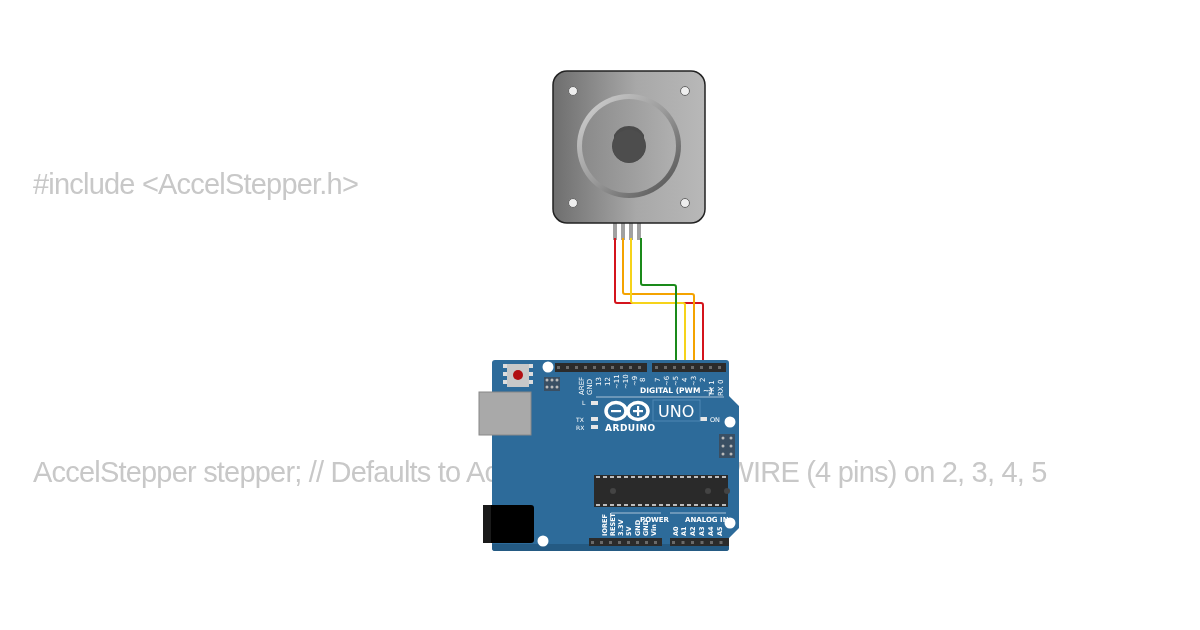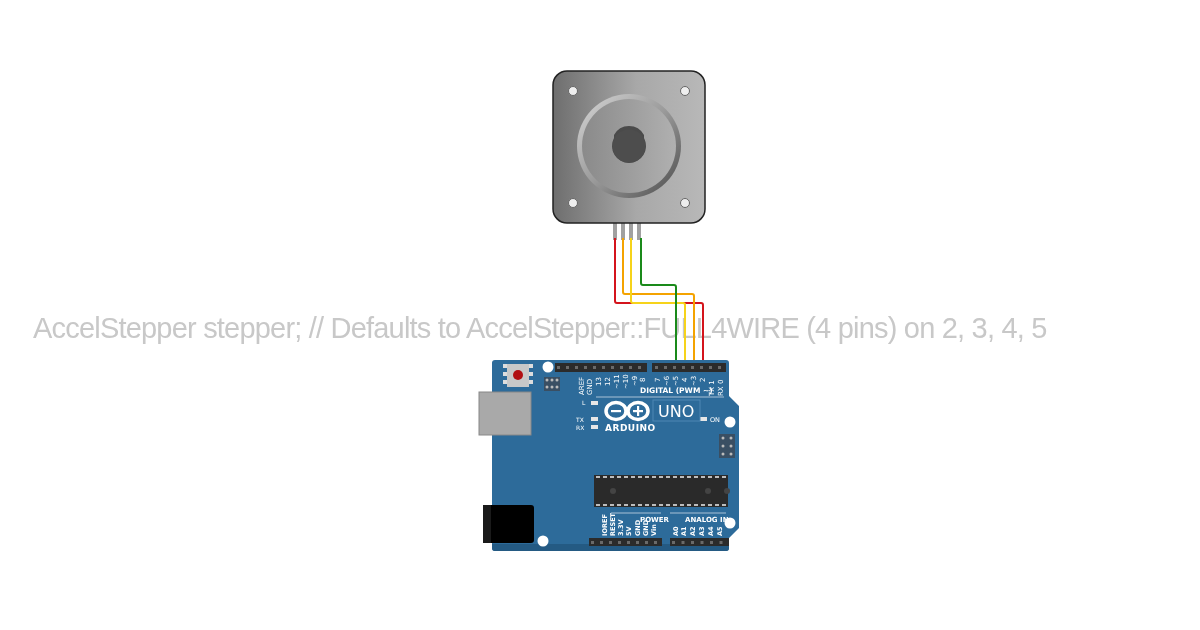--- a/index.html
+++ b/index.html
@@ -15,20 +15,21 @@
     font-family: "Liberation Sans", "DejaVu Sans", sans-serif;
   }
   .code .line { height: 48px; }
   .scene { position: absolute; left: 0; top: 0; width: 1200px; height: 630px; }
   .scene svg text { font-family: "DejaVu Sans", sans-serif; }
 </style>
 </head>
 <body>
 
 <div class="code">
+  <div class="line">#include &lt;AccelStepper.h&gt;</div>
   <div class="line"></div>
   <div class="line">AccelStepper stepper; // Defaults to AccelStepper::FULL4WIRE (4 pins) on 2, 3, 4, 5</div>
   <div class="line"></div>
   
   
   
   
   
   
   

